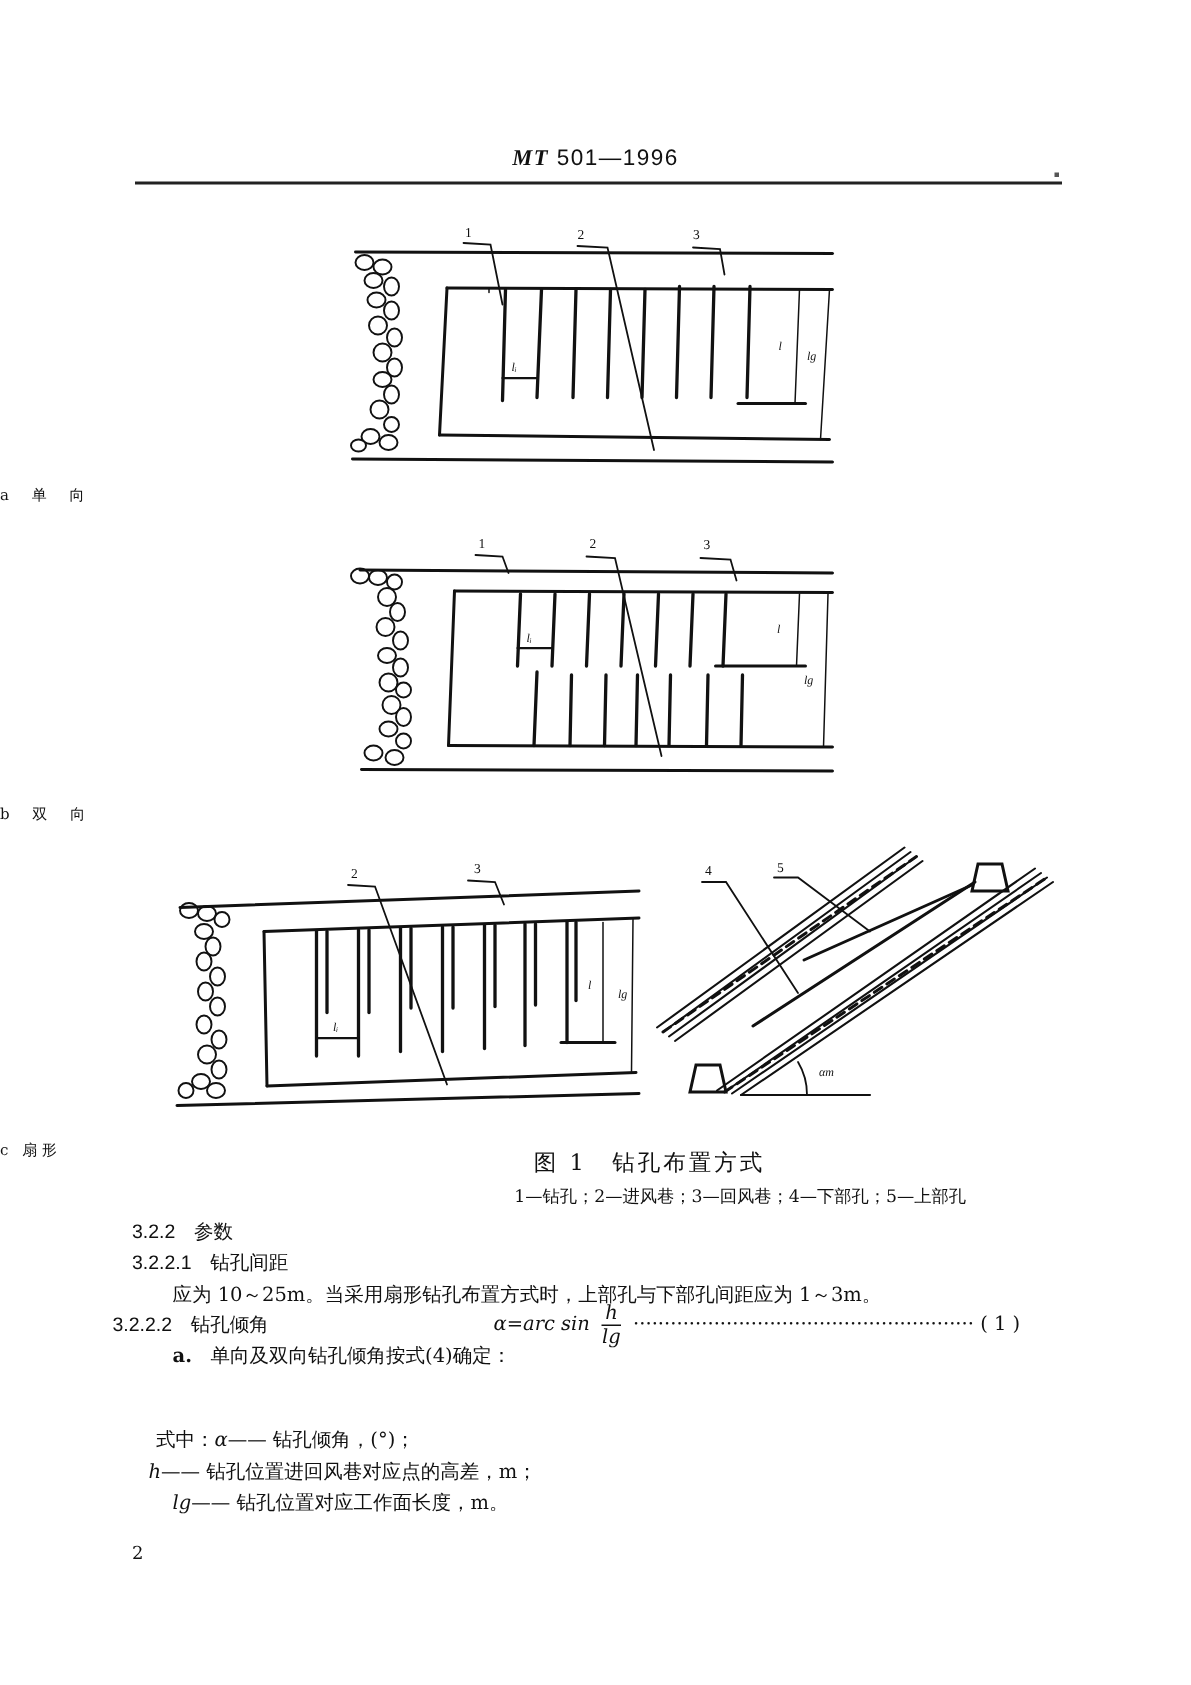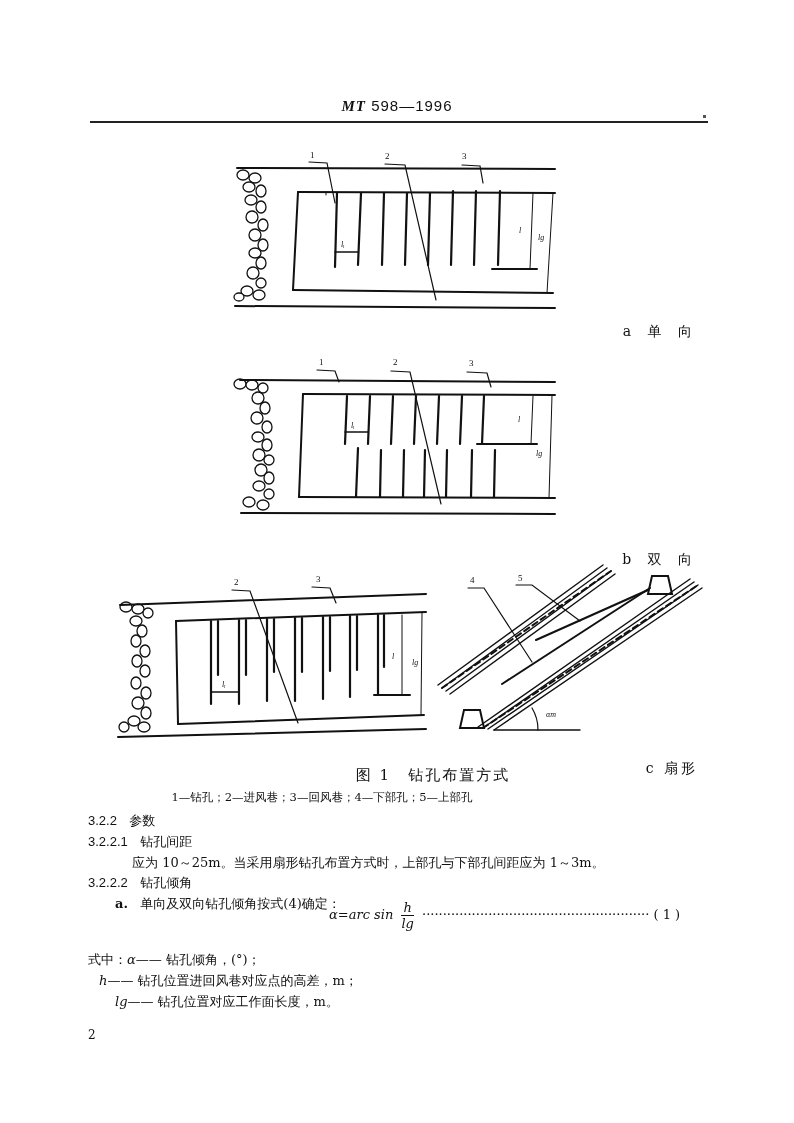--- a/index.html
+++ b/index.html
@@ -7,36 +7,36 @@
          font-family:"DejaVu Serif","Liberation Serif",serif; }
   .abs { position:absolute; }
   .header-title { left:0; width:794px; top:97px; text-align:center; font-size:15px; letter-spacing:1px;
                   font-family:"Liberation Sans","DejaVu Sans",sans-serif; }
   .header-title b { font-family:"Liberation Serif",serif; font-weight:bold;font-style:italic; }
   .header-rule { left:90px; top:121px; width:618px; height:2px; background:#222; }
   .corner-mark { left:703px; top:115px; width:3px; height:3px; background:#555; }
   svg.fig { position:absolute; overflow:visible; }
   svg.fig line, svg.fig polyline, svg.fig path { stroke:#111; fill:none; stroke-linecap:round; }
   svg.fig text { font-family:"Liberation Serif","DejaVu Serif",serif; fill:#111; }
-  .caption { text-align:right; width:698px; left:0; font-size:14px; letter-spacing:6px; }
+  .caption { text-align:left; width:698px; left:0; font-size:10px; letter-spacing:6px; }
   .fig-title { left:0; width:794px; top:766px; text-align:center; font-size:15px; letter-spacing:2px;margin-left:36px; }
-  .legend { left:0; width:644px; top:790px; text-align:center; font-size:11.5px; }
+  .legend { left:0; width:644px; top:790px; text-align:right; font-size:11.5px; }
   .txt { font-size:13px; white-space:nowrap; }
   .sec { font-family:"Liberation Sans","DejaVu Sans",sans-serif; }
-  .formula { left:329px; top:900px; font-size:13px; white-space:nowrap; }
+  .formula { left:329px; top:868px; font-size:13px; white-space:nowrap; }
   .frac { display:inline-block; vertical-align:middle; text-align:center; line-height:15px; margin:0 4px; }
   .frac span { display:block; font-style:italic; }
   .frac .num { border-bottom:1px solid #111; padding:0 2px; }
   .leader { letter-spacing:0; }
   .page-num { left:88px; top:1028px; font-size:12px; }
 </style>
 </head>
 <body>
 
-<div class="abs header-title"><b>MT</b> <span>598—1996</span></div>
+<div class="abs header-title"><b>MT</b> <span>501—1996</span></div>
 <div class="abs header-rule"></div>
 <div class="abs corner-mark"></div>
 
 <svg class="fig" style="left:225px;top:145px" width="345" height="165" viewBox="0 0 345 165">
   <g fill="none" stroke="#111" stroke-width="1.3">
     <ellipse cx="18" cy="30" rx="6" ry="5" style="fill:#fff"></ellipse>
       <ellipse cx="30" cy="33" rx="6" ry="5" style="fill:#fff"></ellipse>
       <ellipse cx="24" cy="42" rx="6" ry="5" style="fill:#fff"></ellipse>
       <ellipse cx="36" cy="46" rx="5" ry="6" style="fill:#fff"></ellipse>
     <ellipse cx="26" cy="55" rx="6" ry="5" style="fill:#fff"></ellipse>
@@ -133,21 +133,21 @@
   <polyline points="92,18 110,19 114,30" stroke-width="1.2"></polyline>
   <polyline points="166,19 185,20 216,152" stroke-width="1.2"></polyline>
   <polyline points="242,20 262,21 266,35" stroke-width="1.2"></polyline>
   <text x="94" y="13" font-size="9">1</text>
   <text x="168" y="13" font-size="9">2</text>
   <text x="244" y="14" font-size="9">3</text>
   <text x="126" y="76" font-size="8" font-style="italic">lᵢ</text>
   <text x="293" y="70" font-size="8" font-style="italic">l</text>
   <text x="311" y="104" font-size="8" font-style="italic">lg</text>
 </svg>
-<div class="abs caption" style="top:551px">b 双 向</div>
+<div class="abs caption" style="top:536px">b 双 向</div>
 
 <svg class="fig" style="left:112px;top:565px" width="320" height="175" viewBox="0 0 320 175">
   <g stroke="#111" stroke-width="1.3" fill="#fff">
     <ellipse cx="14" cy="42" rx="6" ry="5"></ellipse>
       <ellipse cx="26" cy="44" rx="6" ry="5"></ellipse>
       <ellipse cx="36" cy="48" rx="5" ry="5"></ellipse>
       <ellipse cx="24" cy="56" rx="6" ry="5"></ellipse>
     <ellipse cx="30" cy="66" rx="5" ry="6"></ellipse>
       <ellipse cx="24" cy="76" rx="5" ry="6"></ellipse>
       <ellipse cx="33" cy="86" rx="5" ry="6"></ellipse>
@@ -222,28 +222,28 @@
   <text x="42" y="23" font-size="9">4</text>
   <text x="90" y="21" font-size="9">5</text>
 </svg>
 <div class="abs caption" style="top:760px;letter-spacing:3px">c 扇形</div>
 
 <div class="abs fig-title">图 1　钻孔布置方式</div>
 <div class="abs legend">1—钻孔；2—进风巷；3—回风巷；4—下部孔；5—上部孔</div>
 
 <div class="abs txt" style="left:88px;top:812px"><span class="sec">3.2.2</span>&nbsp;&nbsp;&nbsp;<span>参数</span></div>
 <div class="abs txt" style="left:88px;top:833px"><span class="sec">3.2.2.1</span>&nbsp;&nbsp;&nbsp;<span>钻孔间距</span></div>
-<div class="abs txt" style="left:132px;top:854px">应为 10～25m。当采用扇形钻孔布置方式时，上部孔与下部孔间距应为 1～3m。</div>
-<div class="abs txt" style="left:88px;top:874px"><span class="sec">3.2.2.2</span>&nbsp;&nbsp;&nbsp;<span>钻孔倾角</span></div>
+<div class="abs txt" style="left:115px;top:854px">应为 10～25m。当采用扇形钻孔布置方式时，上部孔与下部孔间距应为 1～3m。</div>
+<div class="abs txt" style="left:75px;top:874px"><span class="sec">3.2.2.2</span>&nbsp;&nbsp;&nbsp;<span>钻孔倾角</span></div>
 <div class="abs txt" style="left:115px;top:895px"><b>a.</b>&nbsp;&nbsp;&nbsp;<span>单向及双向钻孔倾角按式(4)确定：</span></div>
 
 <div class="abs formula">
   <span style="font-style:italic">α=arc sin</span>
   <span class="frac"><span class="num">h</span><span>lg</span></span>
   <span class="leader">·······················································</span>
   <span>( 1 )</span>
 </div>
 
-<div class="abs txt" style="left:88px;top:951px"><span>式中：</span><i>α</i><span>—— 钻孔倾角，(°)；</span></div>
+<div class="abs txt" style="left:104px;top:951px"><span>式中：</span><i>α</i><span>—— 钻孔倾角，(°)；</span></div>
 <div class="abs txt" style="left:99px;top:972px"><i>h</i><span>—— 钻孔位置进回风巷对应点的高差，m；</span></div>
 <div class="abs txt" style="left:115px;top:993px"><i>lg</i><span>—— 钻孔位置对应工作面长度，m。</span></div>
 
 <div class="abs page-num">2</div>
 
 </body></html>

